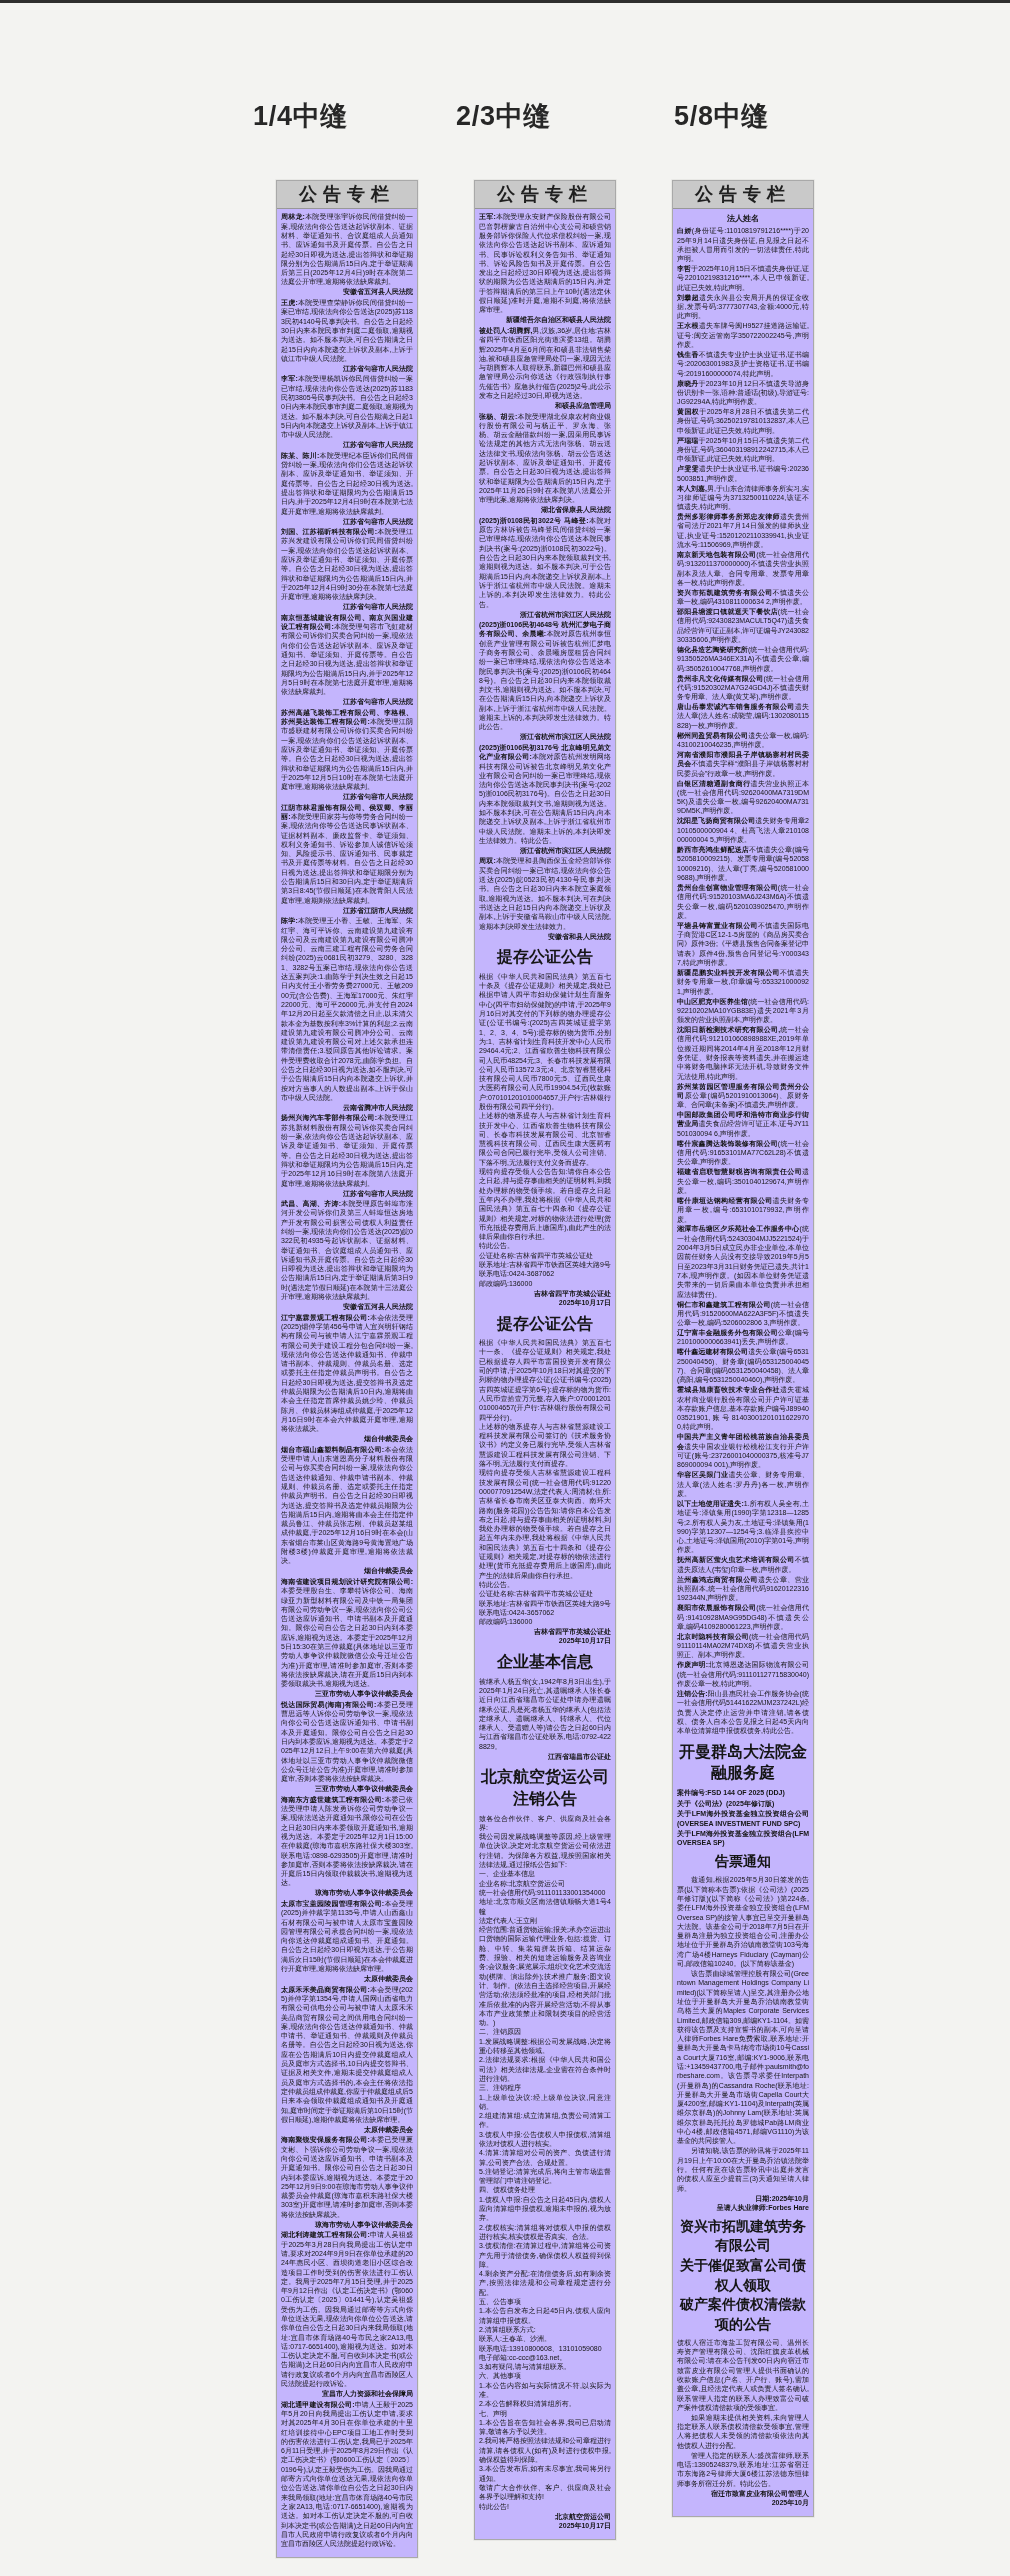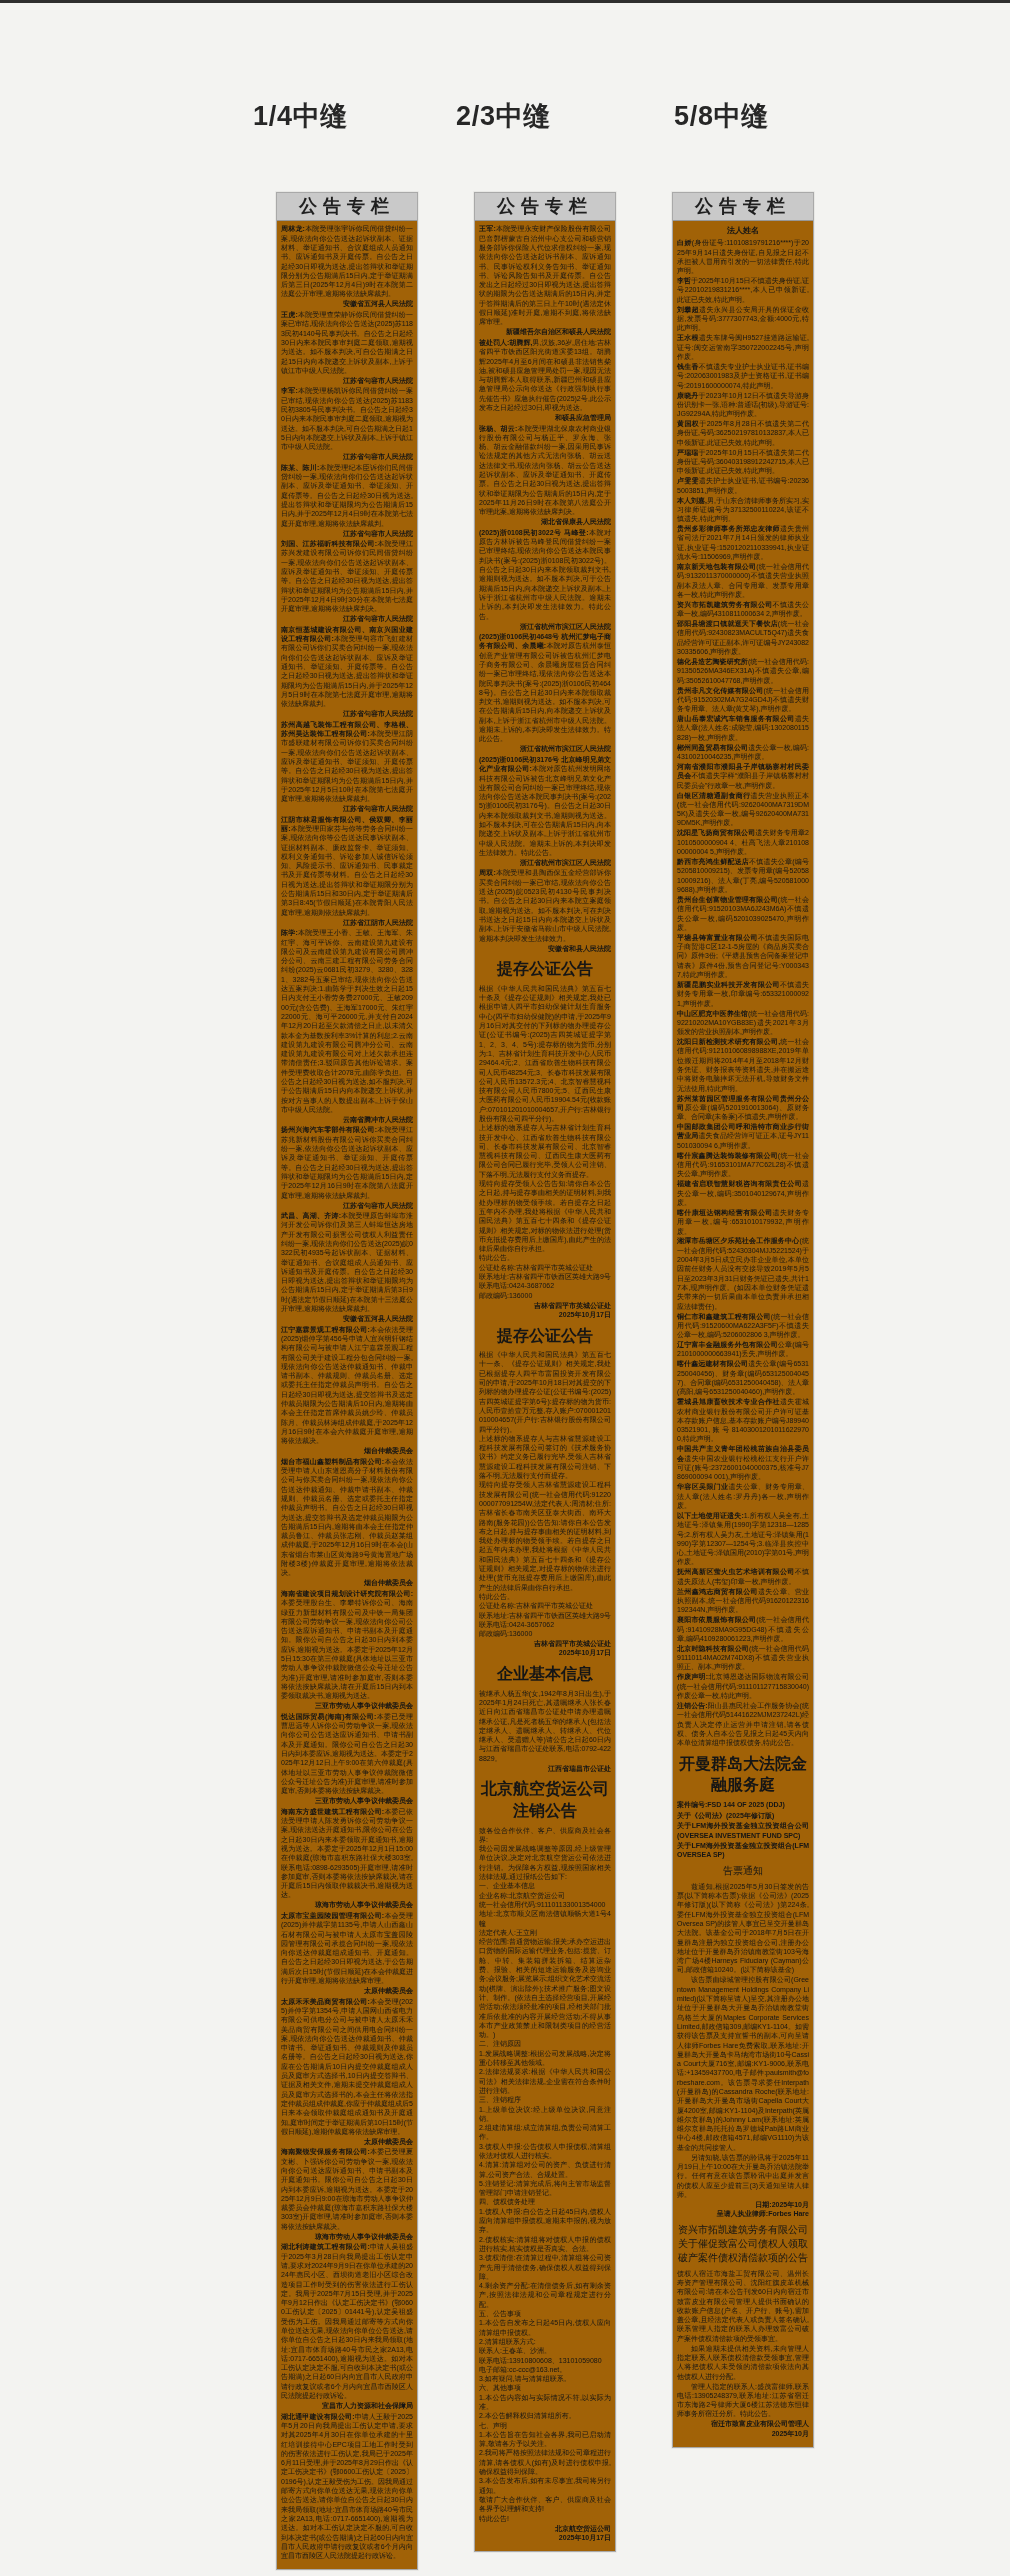--- a/index.html
+++ b/index.html
@@ -12,22 +12,22 @@
     overflow:hidden;
   }
   .top-edge{position:absolute;top:0;left:0;width:1010px;height:3.4px;background:#2e2e2e;}
   .section-title{
     position:absolute;top:98px;width:140px;height:35px;
     text-align:left;font-size:27px;font-weight:bold;color:#272727;letter-spacing:0.7px;
     font-family:"Liberation Sans","DejaVu Sans",sans-serif;
   }
   #title-0{left:253px;} #title-1{left:456px;} #title-2{left:674px;}
   .col{
-    position:absolute;top:192px;width:140px;
-    background:#a16207;
+    position:absolute;top:180px;width:140px;
+    background:#c4b5fd;
     border:0.7px solid #a9a9a9;
     box-shadow:0 0 0 0.7px #e3e3e0;
   }
   #col-0{left:276px;} #col-1{left:474px;} #col-2{left:672px;}
   .col-header{
     height:27px;line-height:27px;
     background:#c9c9c9;border-bottom:0.7px solid #979797;
     text-align:center;
     font-family:"Liberation Serif","DejaVu Serif",serif;
     font-weight:bold;font-size:18px;letter-spacing:6px;color:#1f1f1f;
@@ -37,21 +37,21 @@
     font-size:7px;line-height:1.33;
     text-align:justify;word-break:break-all;
   }
   p.notice{margin:0 0 0.7px 0;}
   .lead{font-weight:bold;}
   .pre{white-space:pre-line;}
   .indent{text-indent:2em;}
   .source{text-align:right;font-weight:bold;margin:0 0 1.3px 0;white-space:pre-line;}
   .caseline{font-weight:bold;margin:1.3px 0;}
   .h-lg{font-size:16px;font-weight:bold;text-align:center;margin:5.4px 0 4px;line-height:1.35;white-space:pre-line;}
-  .h-md{font-size:10px;font-weight:normal;text-align:center;margin:4.7px 0 3.4px;line-height:1.4;white-space:pre-line;}
+  .h-md{font-size:14px;font-weight:bold;text-align:center;margin:4.7px 0 3.4px;line-height:1.4;white-space:pre-line;}
   .h-sm{font-size:8px;font-weight:bold;text-align:center;margin:1.3px 0 2px;white-space:pre-line;}
 </style>
 </head>
 <body>
 
 <div class="top-edge"></div>
 
 <div id="title-0" class="section-title">1/4中缝</div>
 <div id="title-1" class="section-title">2/3中缝</div>
 <div id="title-2" class="section-title">5/8中缝</div>

